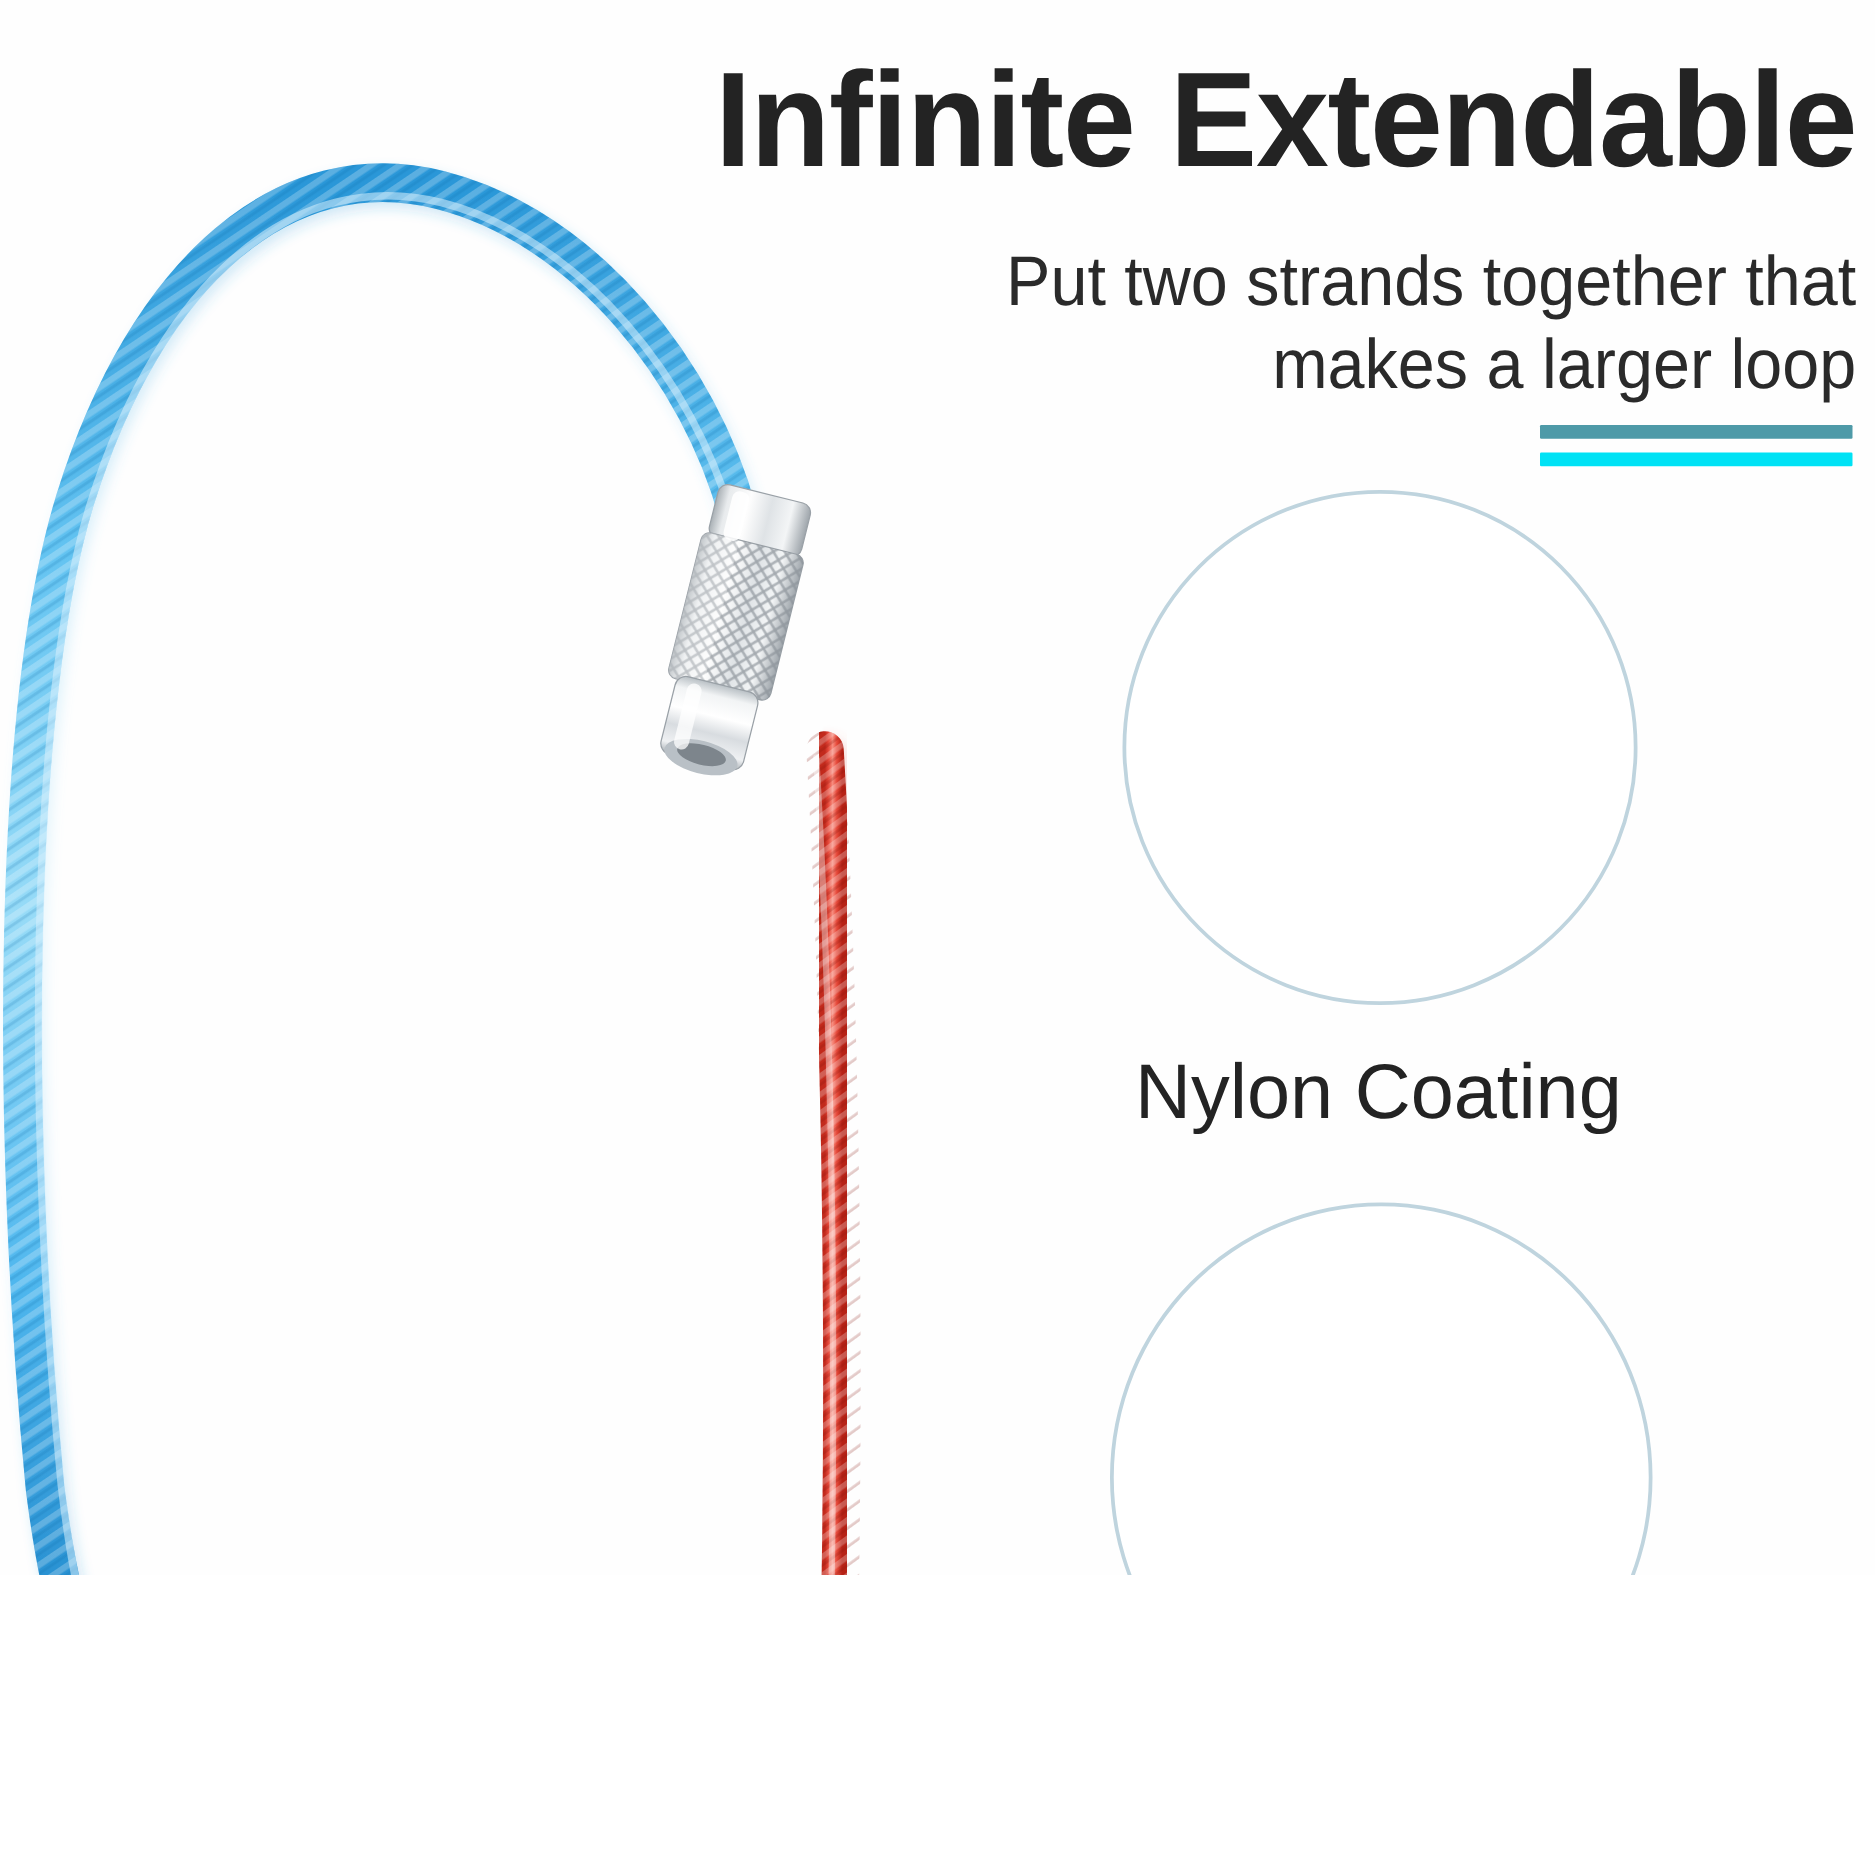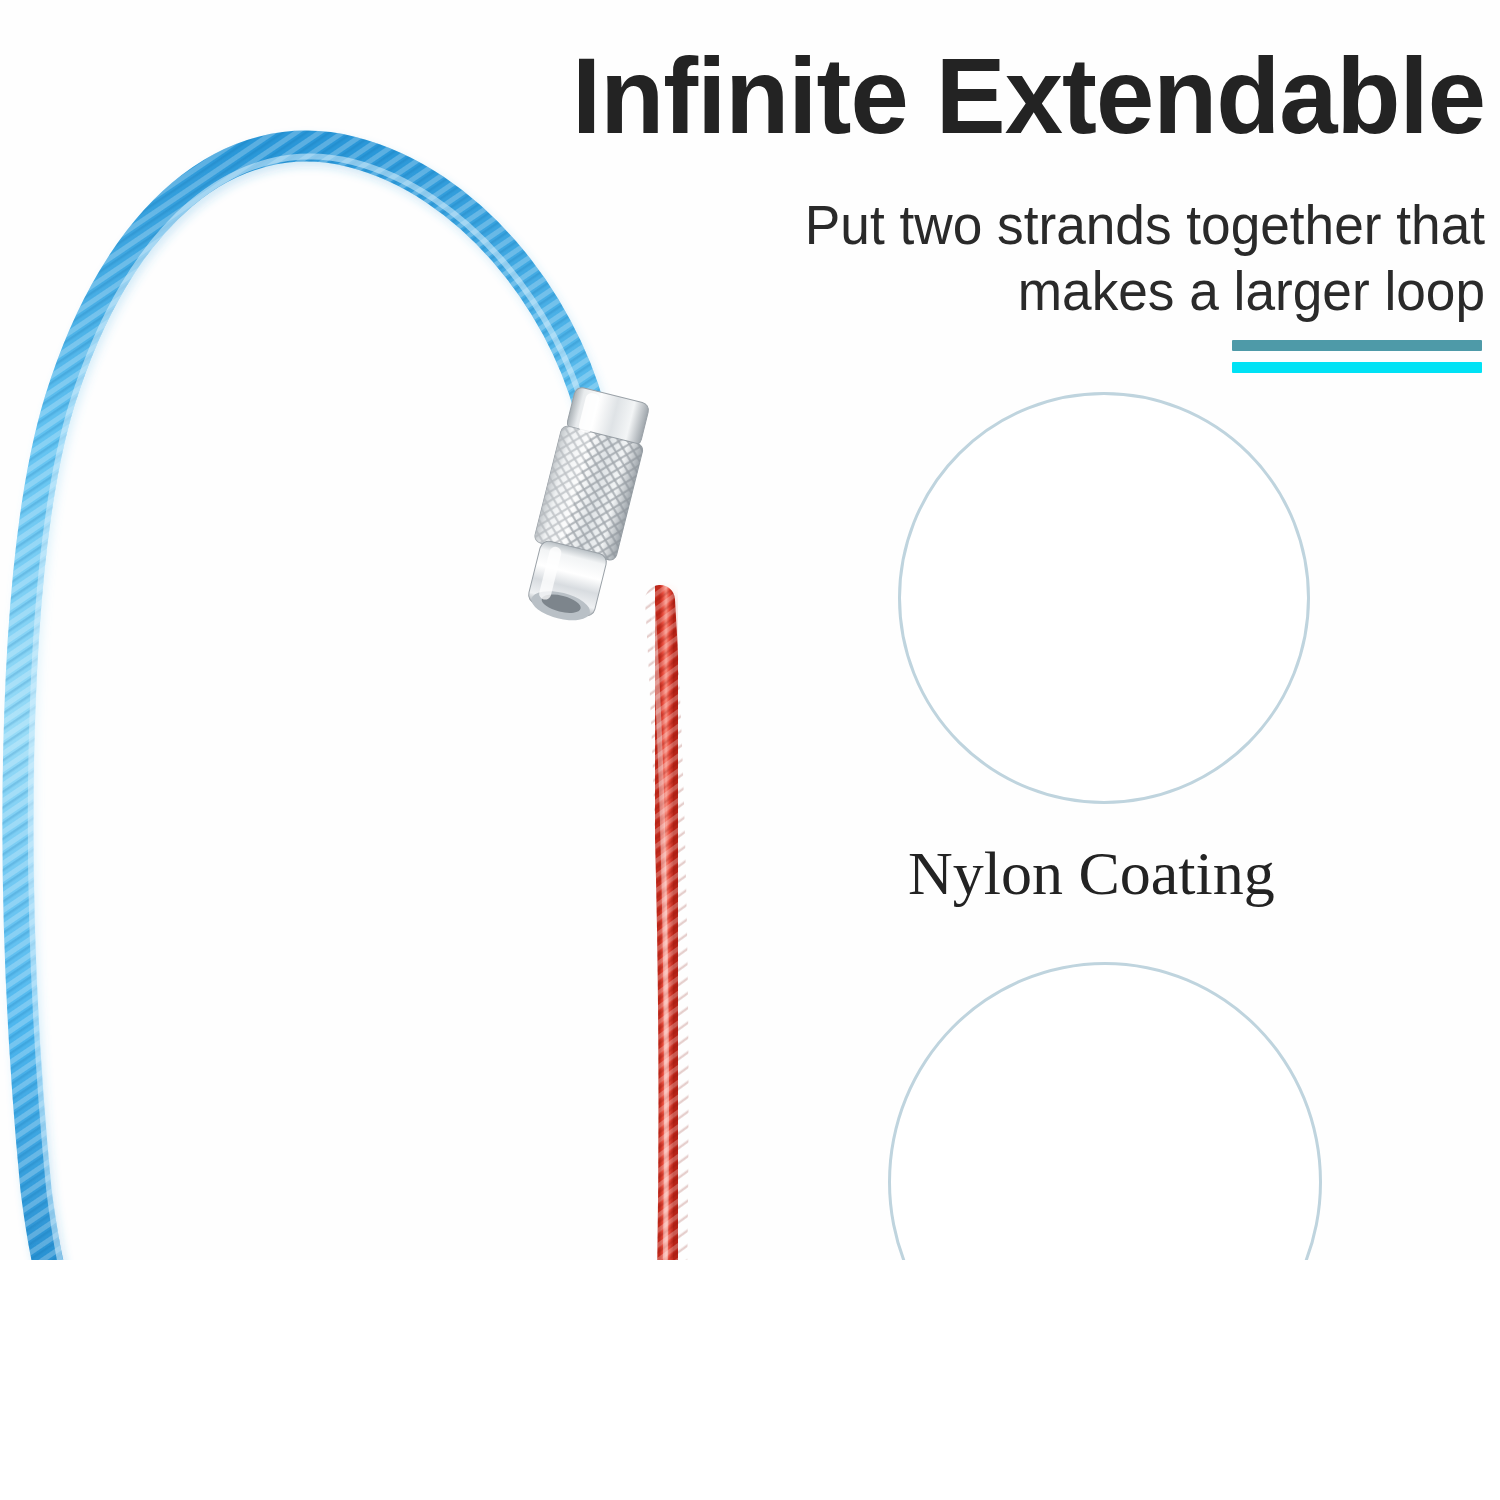--- a/index.html
+++ b/index.html
@@ -71,21 +71,21 @@
   #circle-screw { left: 888px; top: 962px; width: 434px; height: 440px; }
 
   .feature-label {
     position: absolute;
     font-family: "Liberation Sans", sans-serif;
     font-weight: normal;
     font-size: 62px;
     color: #232323;
     white-space: nowrap;
   }
-  #label-nylon { left: 908px; top: 838px; font-family: Liberation Serif, serif; }
+  #label-nylon { left: 908px; top: 838px; }
   #label-screw { left: 862px; top: 1428px; }
 
   
   #art {
     position: absolute;
     left: 0; top: 0;
     width: 1500px;
     height: 1500px;
     pointer-events: none;
   }

